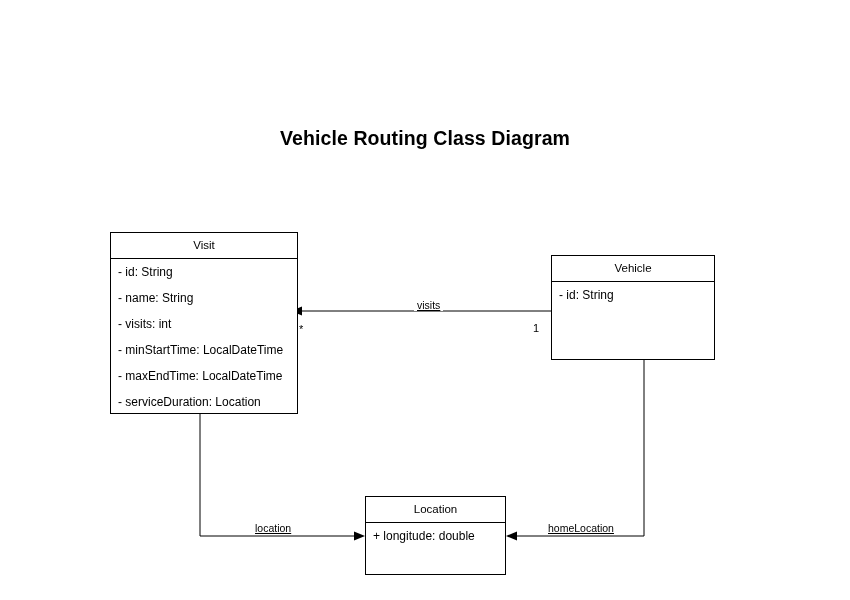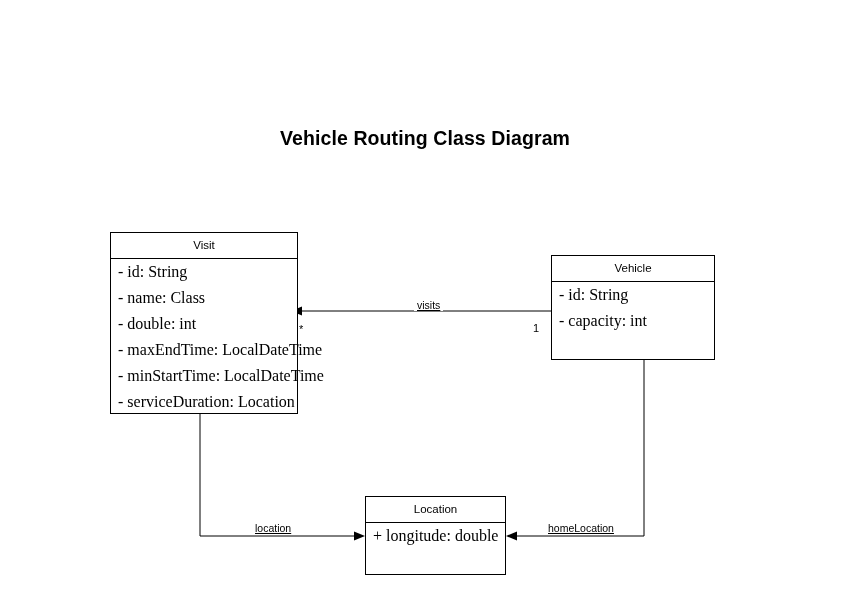--- a/index.html
+++ b/index.html
@@ -48,27 +48,26 @@
     line-height: 25px;
     height: 26px;
     border-bottom: 1px solid #000000;
     box-sizing: border-box;
     white-space: nowrap;
   }
   .uml-attrs {
     padding: 0;
   }
   .uml-attr {
-    font-size: 16px;
+    font-size: 12px;
     line-height: 26px;
     height: 26px;
     padding-left: 7px;
     white-space: nowrap;
     box-sizing: border-box;
-    font-family: Liberation Serif, serif;
   }
 
   
   #class-visit    { left: 110px; top: 193px; width: 188px; height: 182px; }
   #class-vehicle  { left: 551px; top: 216px; width: 164px; height: 105px; }
   #class-location { left: 365px; top: 457px; width: 141px; height:  79px; }
 
   
   #connectors {
     position: absolute;
@@ -145,33 +144,32 @@
   <div class="mult-label" id="mult-vehicle-end">1</div>
 
   <div class="edge-label" id="label-location">location</div>
 
   <div class="edge-label" id="label-homelocation">homeLocation</div>
 
   <div class="uml-class" id="class-visit">
     <div class="uml-class-name">Visit</div>
     <div class="uml-attrs">
       <div class="uml-attr">- id: String</div>
-      <div class="uml-attr">- name: Class</div>
-      <div class="uml-attr">- double: int</div>
+      <div class="uml-attr">- name: String</div>
+      <div class="uml-attr">- visits: int</div>
+      <div class="uml-attr">- minStartTime: LocalDateTime</div>
       <div class="uml-attr">- maxEndTime: LocalDateTime</div>
-      <div class="uml-attr">- minStartTime: LocalDateTime</div>
       <div class="uml-attr">- serviceDuration: Location</div>
     </div>
   </div>
 
   <div class="uml-class" id="class-vehicle">
     <div class="uml-class-name">Vehicle</div>
     <div class="uml-attrs">
       <div class="uml-attr">- id: String</div>
-      <div class="uml-attr">- capacity: int</div>
     </div>
   </div>
 
   <div class="uml-class" id="class-location">
     <div class="uml-class-name">Location</div>
     <div class="uml-attrs">
       <div class="uml-attr">+ longitude: double</div>
     </div>
   </div>
 

